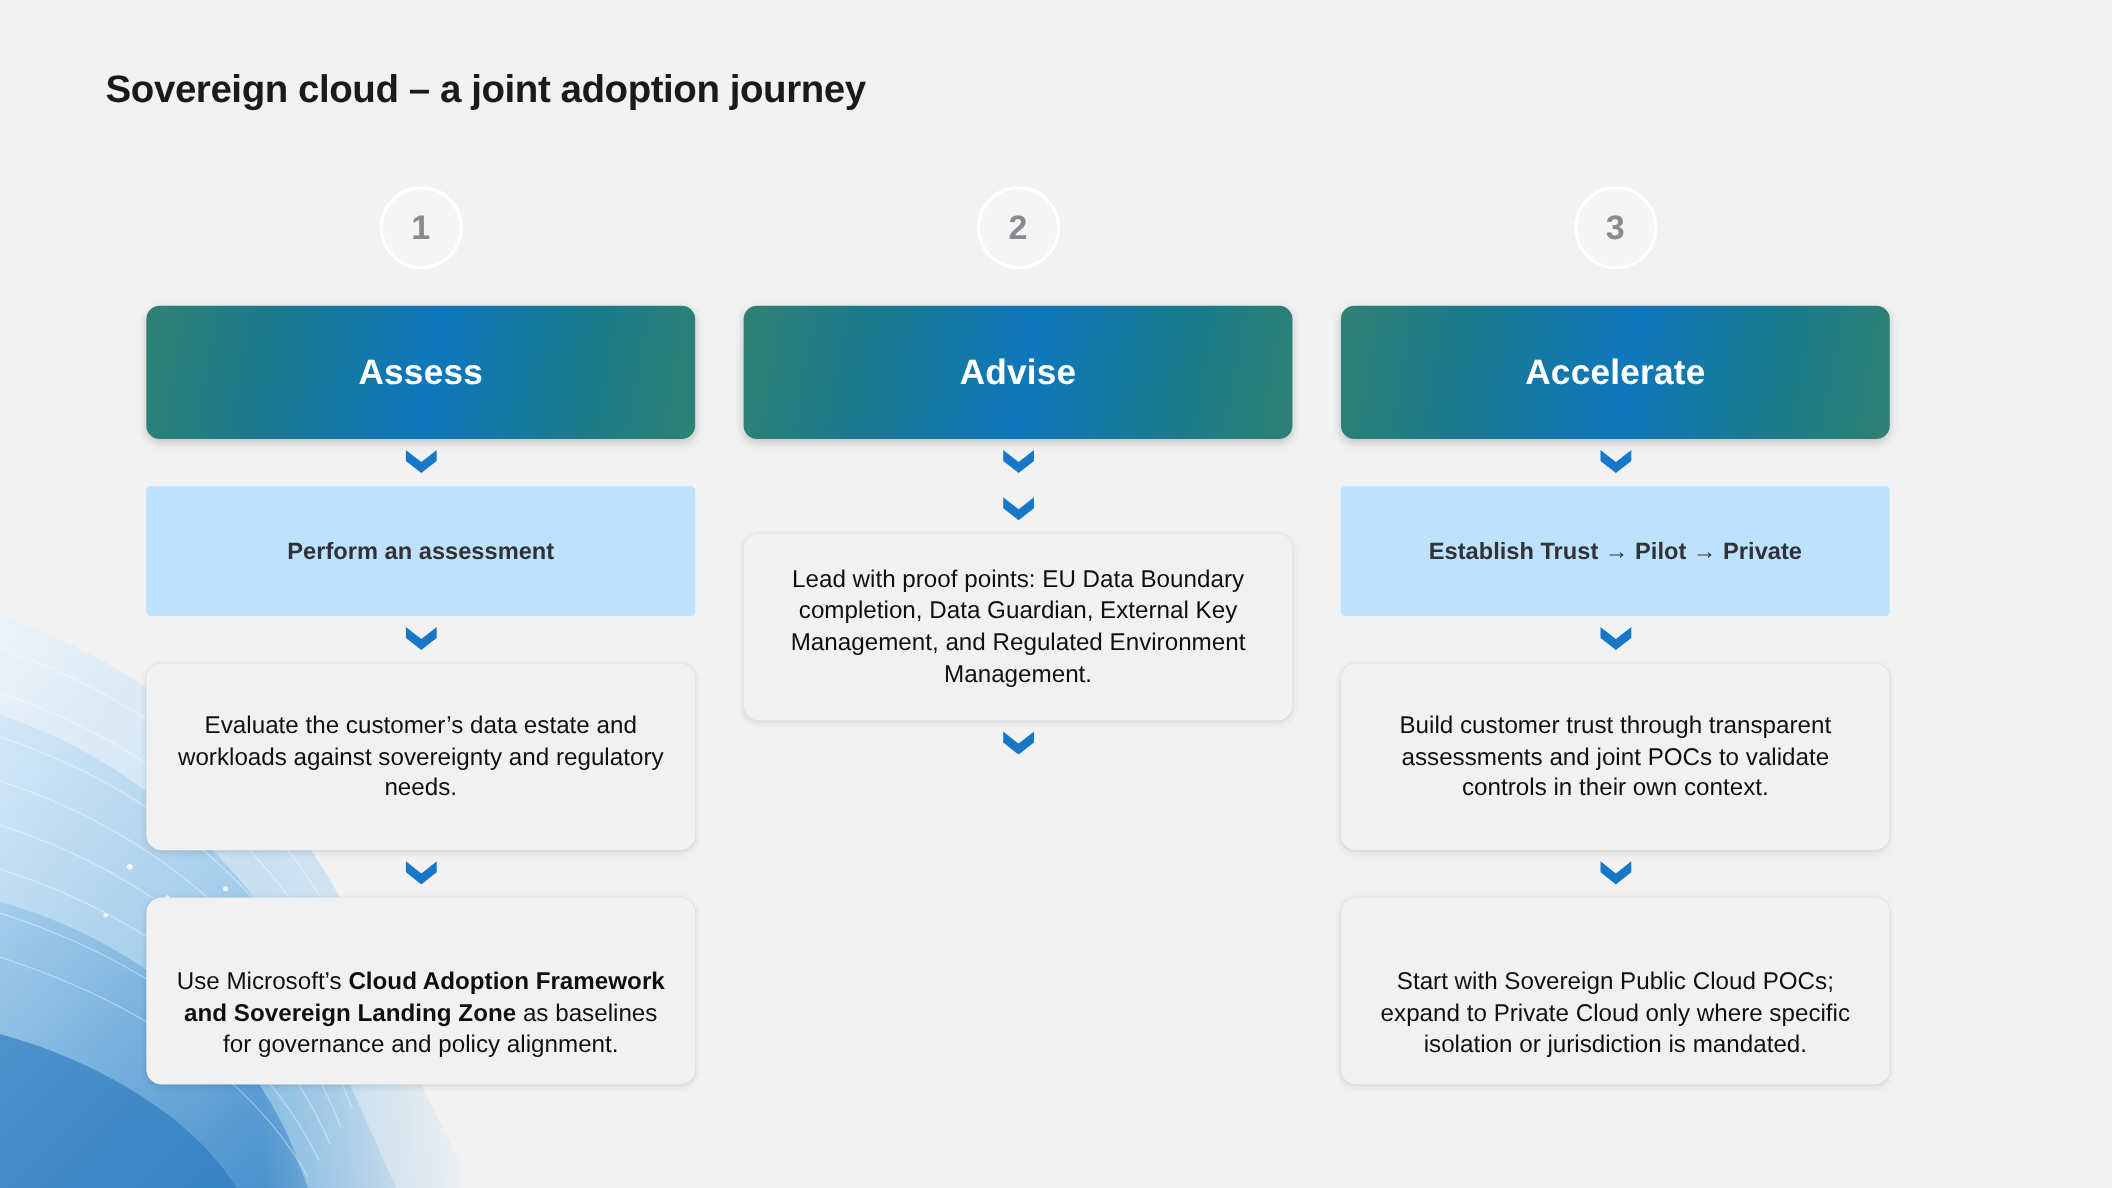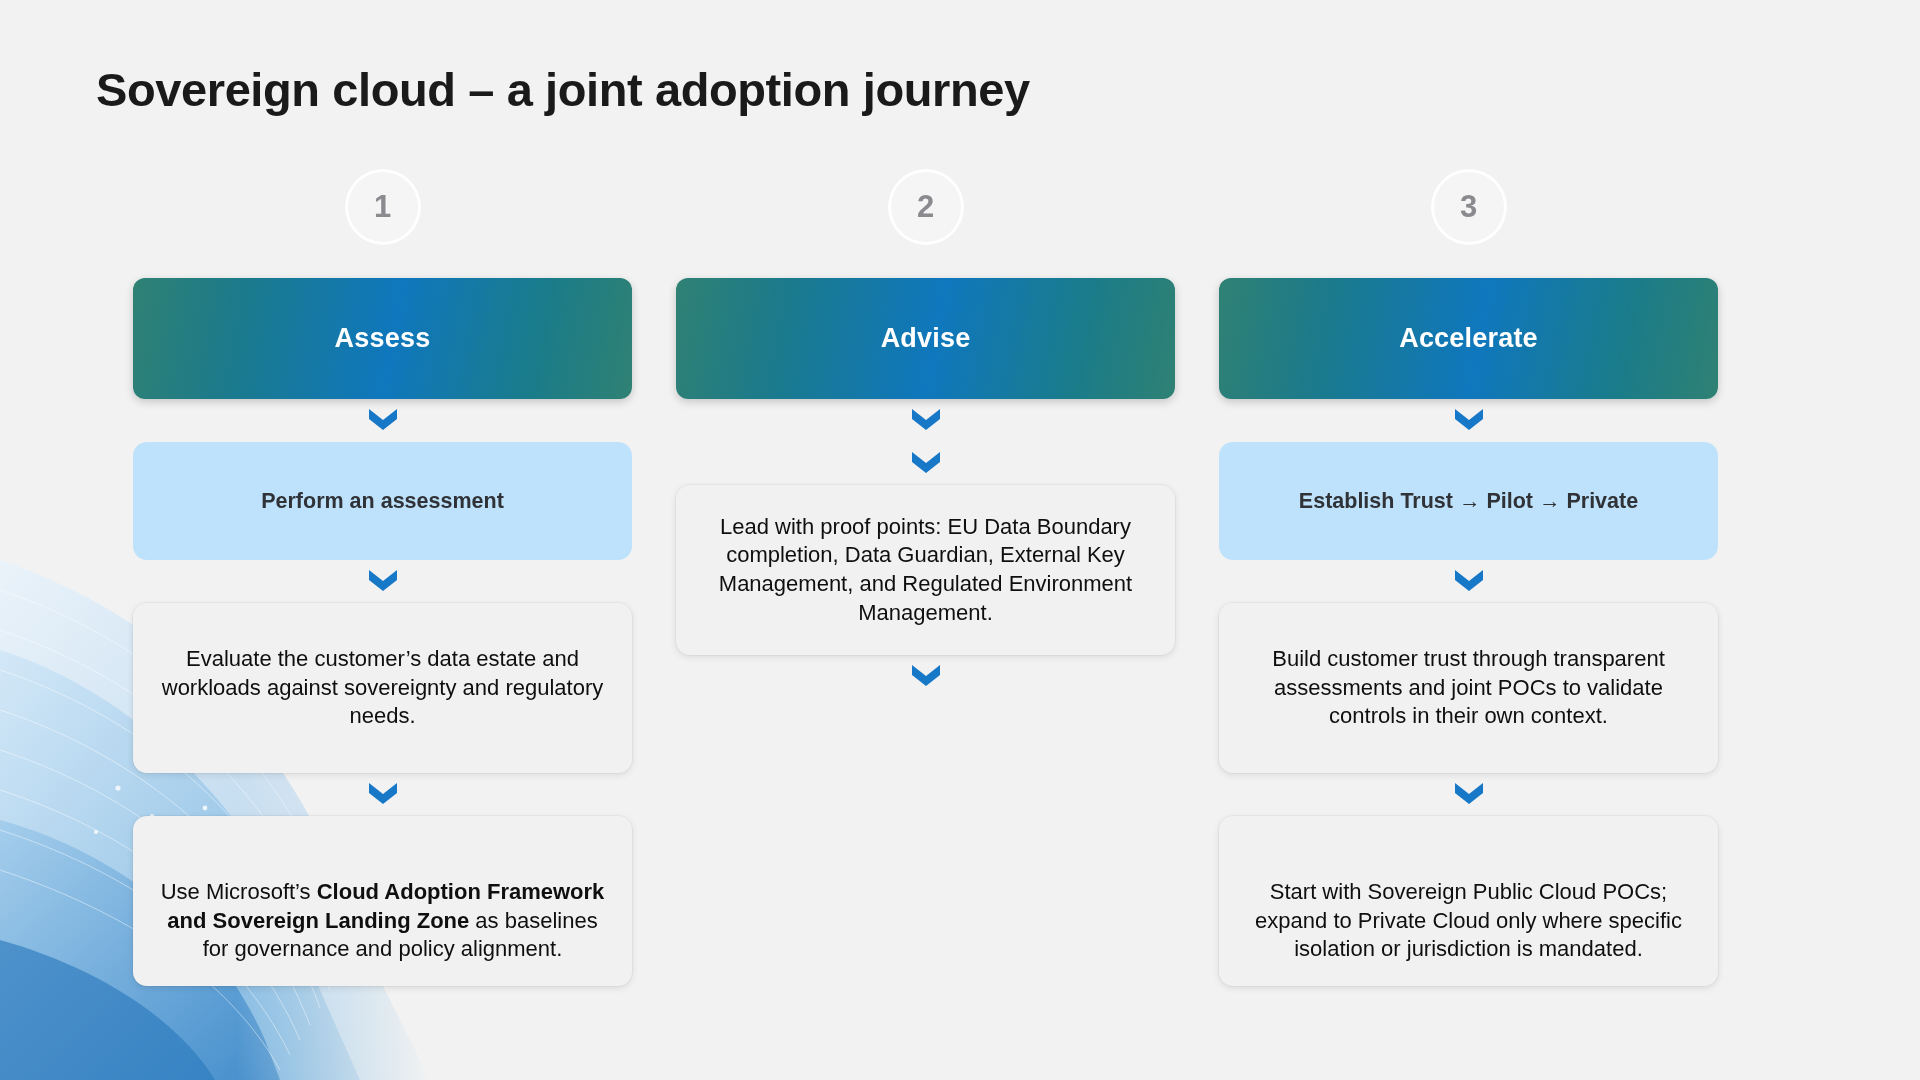--- a/index.html
+++ b/index.html
@@ -24,21 +24,21 @@
     height: 560px;
     pointer-events: none;
     z-index: 0;
   }
 
   
   #slide-title {
     position: absolute;
     left: 96px;
     top: 62px;
-    font-size: 47px;
+    font-size: 35px;
     font-weight: 600;
     letter-spacing: -0.4px;
     color: #1a1a1a;
     z-index: 5;
     white-space: nowrap;
   }
 
   
   #columns {
     position: absolute;
@@ -75,38 +75,38 @@
     color: #8a8a8f;
     margin-bottom: 34px;
     box-sizing: border-box;
   }
 
   .phase-header {
     height: 121px;
     border-radius: 12px;
     background: linear-gradient(100deg, #2f8173 0%, #1b7a8c 22%, #0f77bd 52%, #1a7c8a 80%, #2f8173 100%);
     color: #ffffff;
-    font-size: 27px;
+    font-size: 32px;
     font-weight: 700;
     display: flex;
     align-items: center;
     justify-content: center;
     box-shadow: 0 3px 9px rgba(0,0,0,0.18);
     letter-spacing: 0.2px;
   }
 
   .chevron {
     align-self: center;
     margin: 9px 0 8px 0;
     line-height: 0;
   }
 
   .subheader {
     height: 118px;
-    border-radius: 14px;
+    border-radius: 4px;
     background: #bfe2fc;
     color: #2f3236;
     font-size: 21.5px;
     font-weight: 700;
     display: flex;
     align-items: center;
     justify-content: center;
     text-align: center;
     padding: 0 16px;
     box-sizing: border-box;

